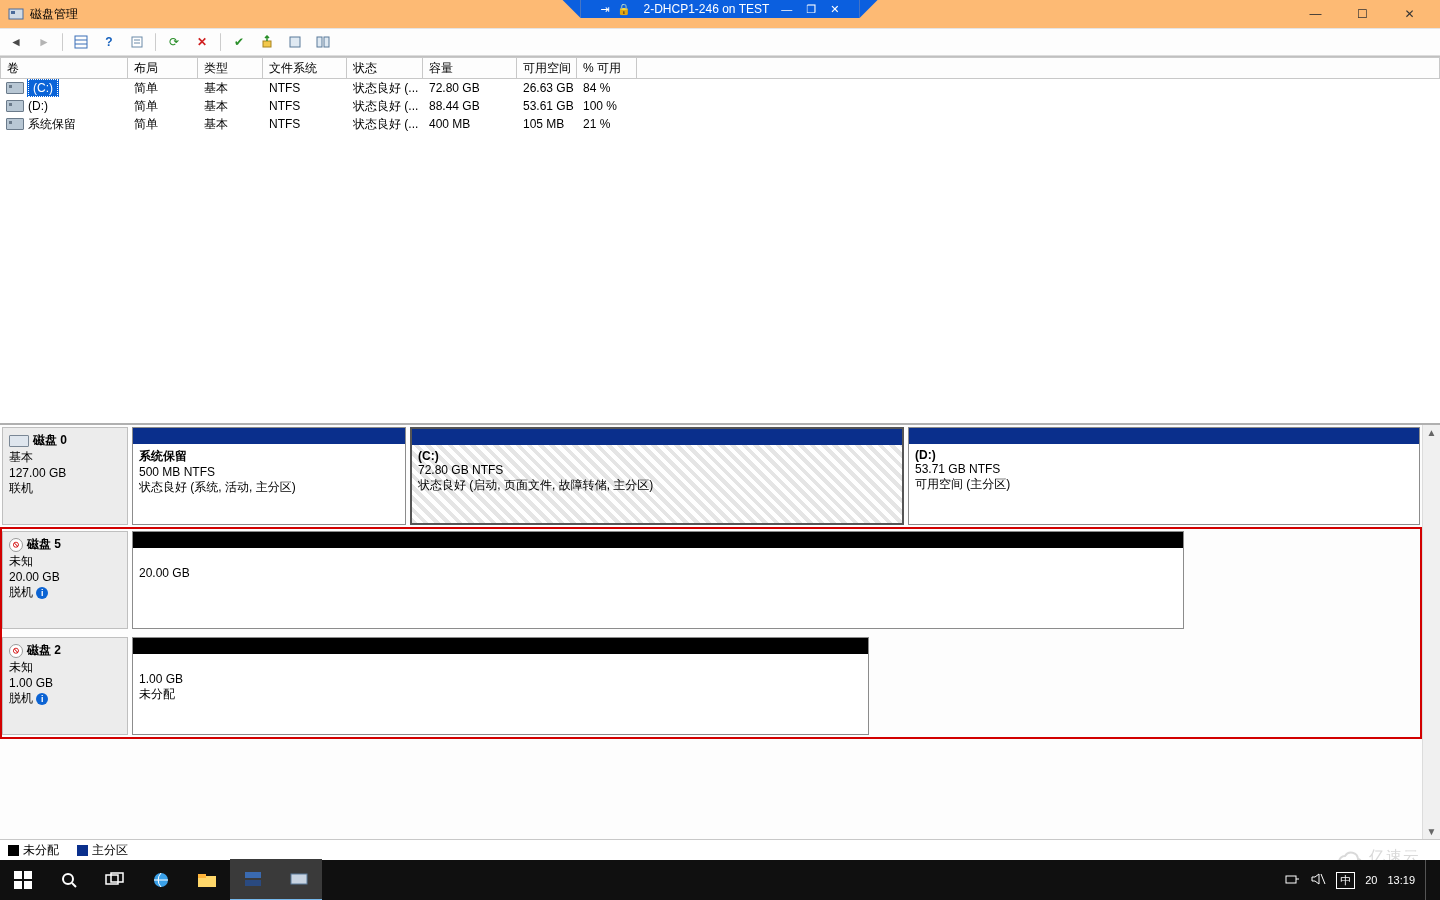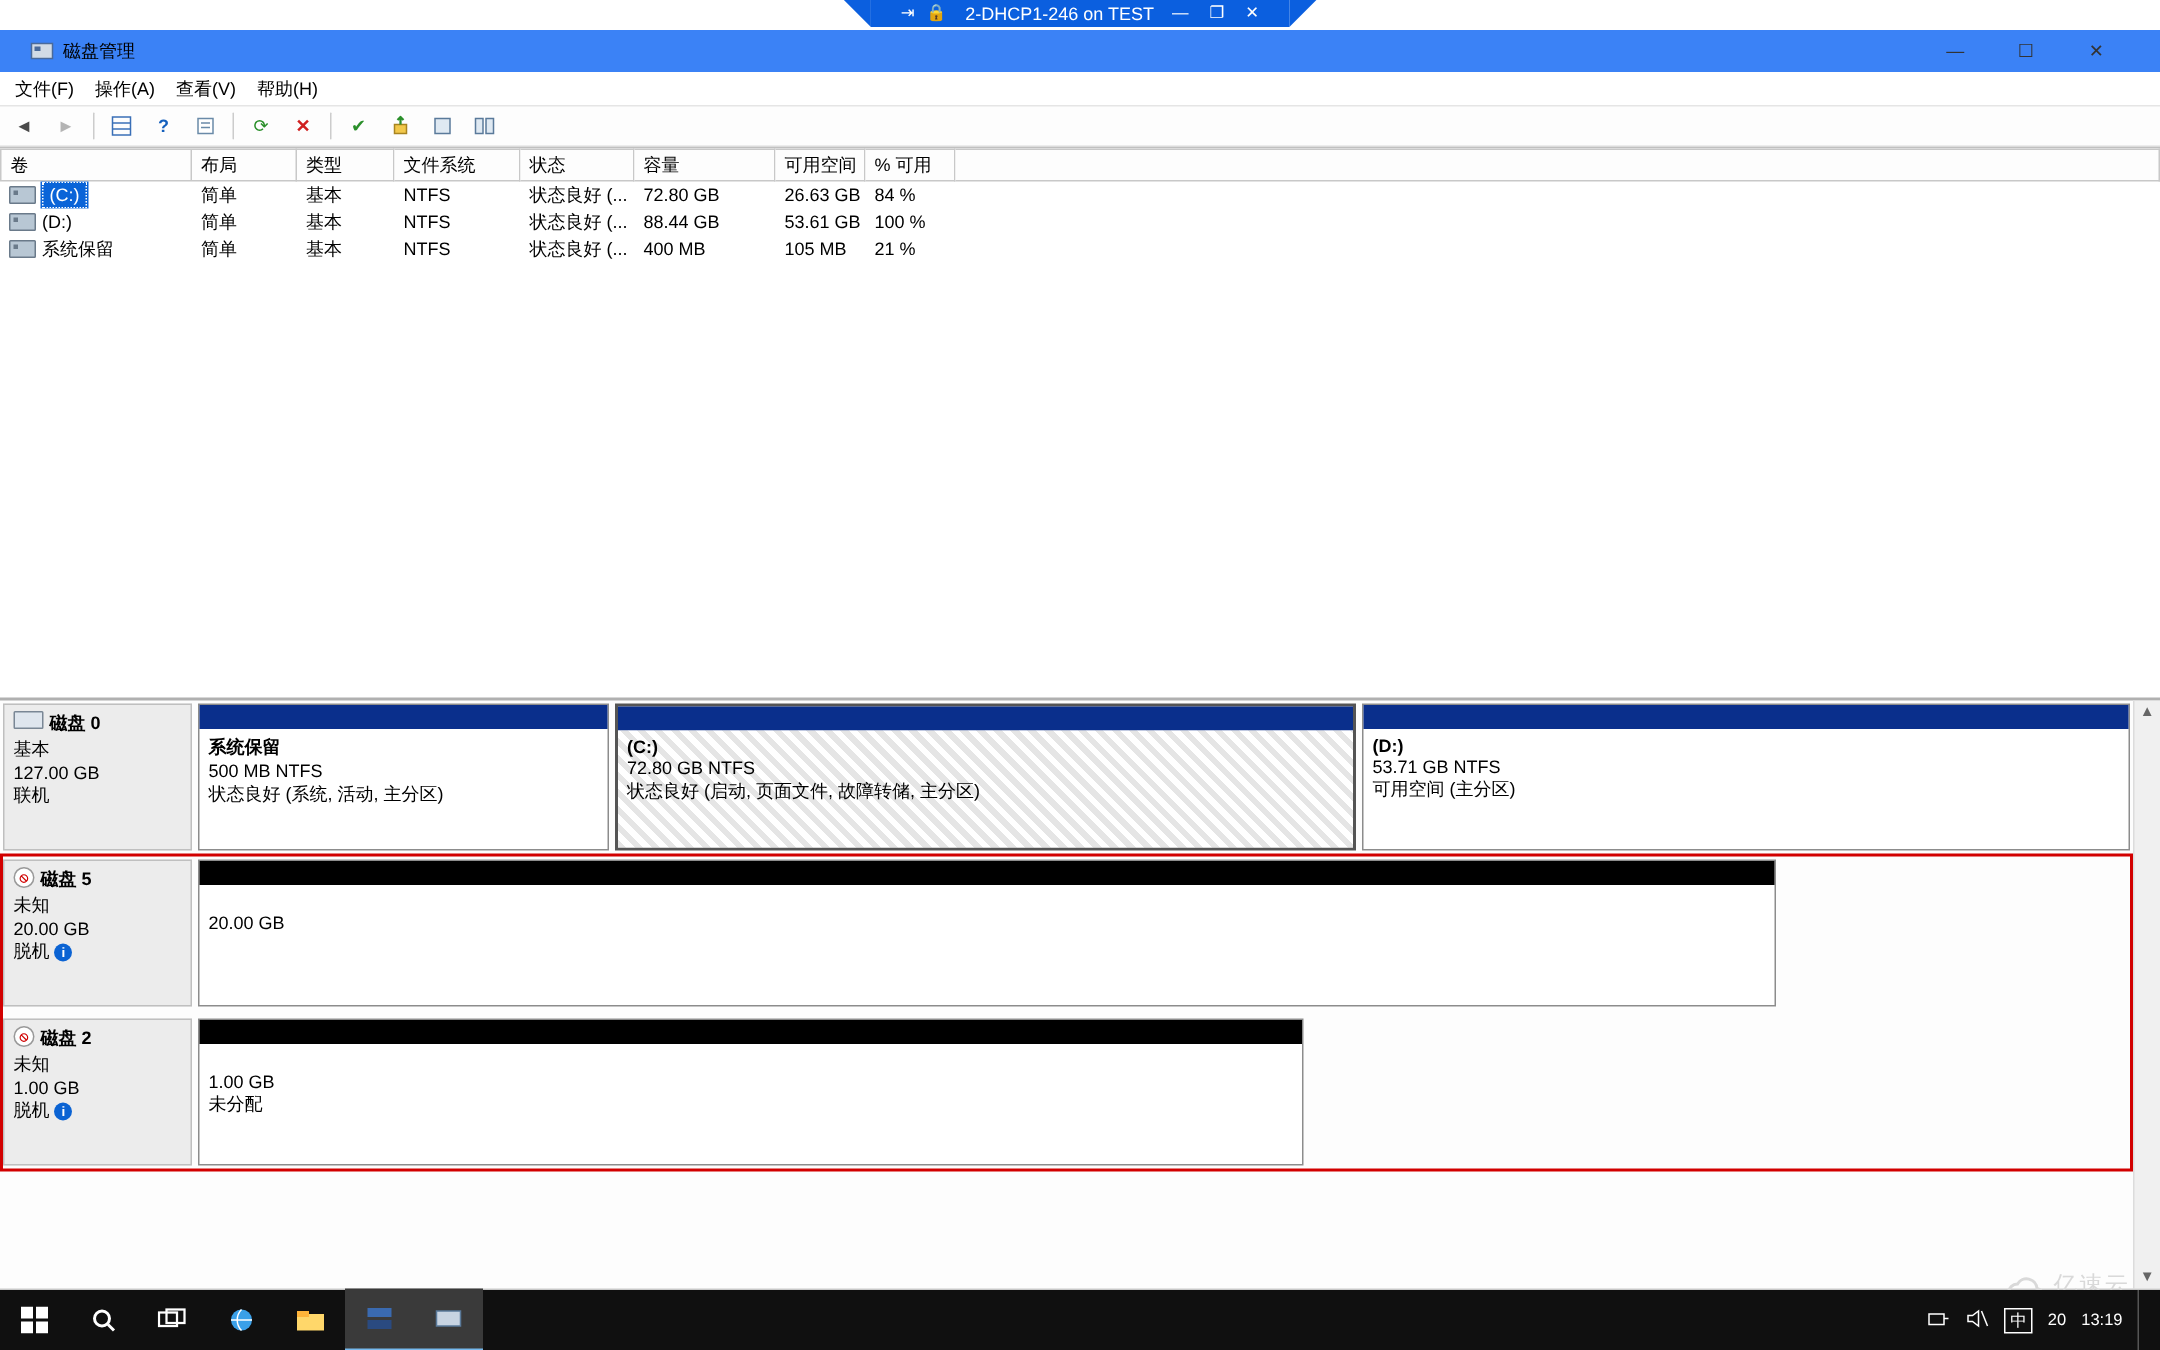--- a/index.html
+++ b/index.html
@@ -44,25 +44,24 @@
     border-top: 18px solid #0b5fdf;
     border-right: 18px solid transparent;
   }
   .banner-icons { display:flex; gap:8px; font-size:11px; }
   .banner-ctrl { display:flex; gap:14px; font-size:11px; }
 
   .win-title {
     height: 28px;
     display: flex;
     align-items: center;
-    padding: 0 20px;
+    padding: 0 8px;
     font-size: 12px;
-    background: #3b82f6;
+    background: #fdba74;
     border-bottom: 0;
-    margin-top: 20px;
   }
   .win-title .app-icon {
     width:16px; height:16px; margin-right:6px;
     display:inline-flex;align-items:center;justify-content:center;
   }
   .win-title .spacer { flex:1; }
   .win-ctrls { display:flex; gap:2px; }
   .win-ctrls span {
     width:45px; height:28px; display:flex;align-items:center;justify-content:center;
     font-size:12px; color:#333;
@@ -134,21 +133,21 @@
   }
   .disk-row.highlight { outline:2px solid #d20000; outline-offset:-2px; padding:4px 2px; }
   .disk-info {
     width:112px;
     background:#ececec;
     border:1px solid #bfbfbf;
     padding:4px 6px;
     display:flex;flex-direction:column;
     font-size:12px;
   }
-  .disk-info .dtitle{display:flex;gap:4px;font-weight:normal;}
+  .disk-info .dtitle{display:flex;align-items:center;gap:4px;font-weight:normal;}
   .disk-parts {
     flex:1;display:flex;gap:4px;margin-left:4px;
   }
   .part {
     border:1px solid #8c8c8c;
     display:flex;flex-direction:column;
     background:#fff;
   }
   .part .cap{
     height:16px;background:#0a2f8c;
@@ -219,26 +218,20 @@
   <span class="spacer"></span>
   <span class="win-ctrls">
     <span>—</span>
     <span>☐</span>
     <span>✕</span>
   </span>
 </div>
 
 <div class="container">
 
-<div class="menubar">
-  <span>文件(F)</span>
-  <span>操作(A)</span>
-  <span>查看(V)</span>
-  <span>帮助(H)</span>
-</div>
 
 <div class="toolbar">
   <span class="tbtn">◄</span>
   <span class="tbtn" style="opacity:.4">►</span>
   <span class="tbtn sep"></span>
   <span class="tbtn">
         <svg width="14" height="14">
           <rect x="1" y="1" width="12" height="12" fill="none" stroke="#3a6fb7"></rect>
           <line x1="1" y1="5" x2="13" y2="5" stroke="#3a6fb7"></line>
           <line x1="1" y1="9" x2="13" y2="9" stroke="#3a6fb7"></line>

